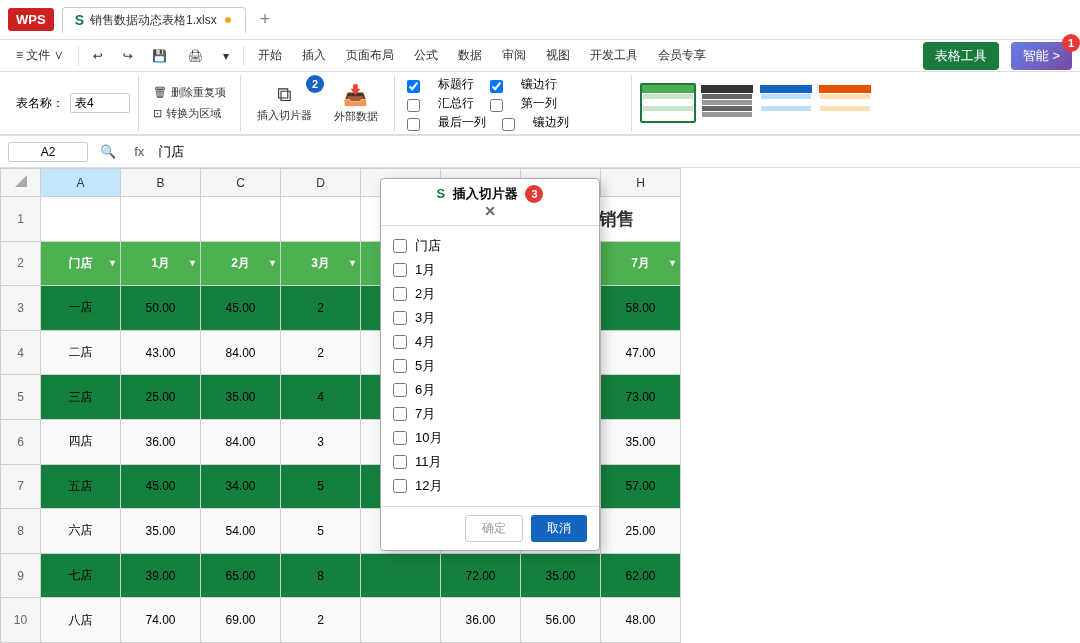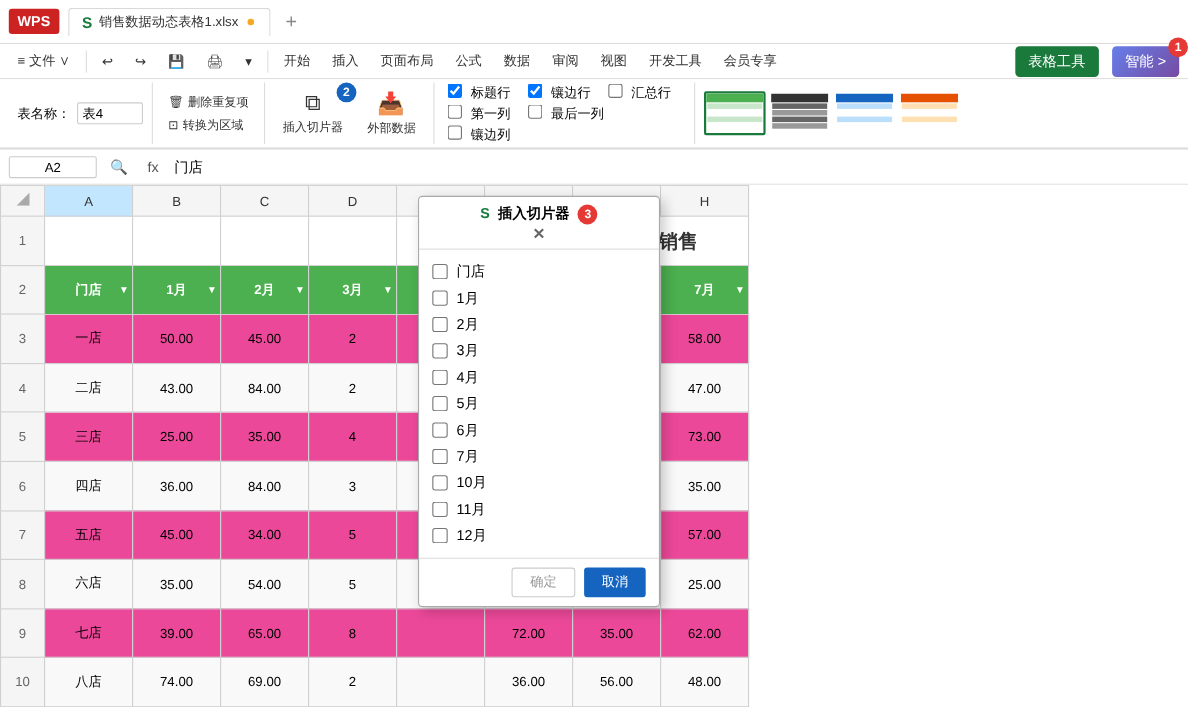--- a/index.html
+++ b/index.html
@@ -51,21 +51,21 @@
     }
     .tb-icon { font-size: 20px; margin-bottom: 2px; }
     .tb-small { display: flex; flex-direction: column; gap: 2px; }
     .tb-small-btn {
       display: flex; align-items: center; gap: 4px;
       padding: 2px 6px; cursor: pointer; font-size: 11px; color: #333;
       border-radius: 3px;
     }
 
     .checkbox-group { display: flex; flex-wrap: wrap; width: 220px; gap: 2px 16px; padding: 4px; }
-    .cb-item { display: flex; align-items: flex-start; gap: 8px; font-size: 12px; }
+    .cb-item { display: flex; align-items: flex-end; gap: 18px; font-size: 12px; }
     .cb-item input { width: 13px; height: 13px; }
     .style-box {
       width: 56px; height: 40px; border: 2px solid transparent;
       cursor: pointer; border-radius: 2px; overflow: hidden;
     }
     .style-box.selected { border-color: #1a7a3c; }
 
     
     .btn-table-tools {
       background: #1a7a3c; color: #fff; border: none;
@@ -120,21 +120,21 @@
     .header-cell {
       background: #4caf50 !important; color: #fff !important; font-weight: bold;
       position: relative;
     }
     .drop-arrow {
       position: absolute; right: 3px; top: 50%; transform: translateY(-50%);
       font-size: 9px; color: #fff;
     }
 
     
-    tr.odd-row td { background: #ec4899; }
+    tr.odd-row td { background: #15803d; }
     tr.even-row td { background: #f9f9f9; }
 
     
     .title-cell {
       background: #fff !important; font-size: 18px; font-weight: bold; color: #333;
       text-align: center;
     }
 
     
     .slicer-dialog {

